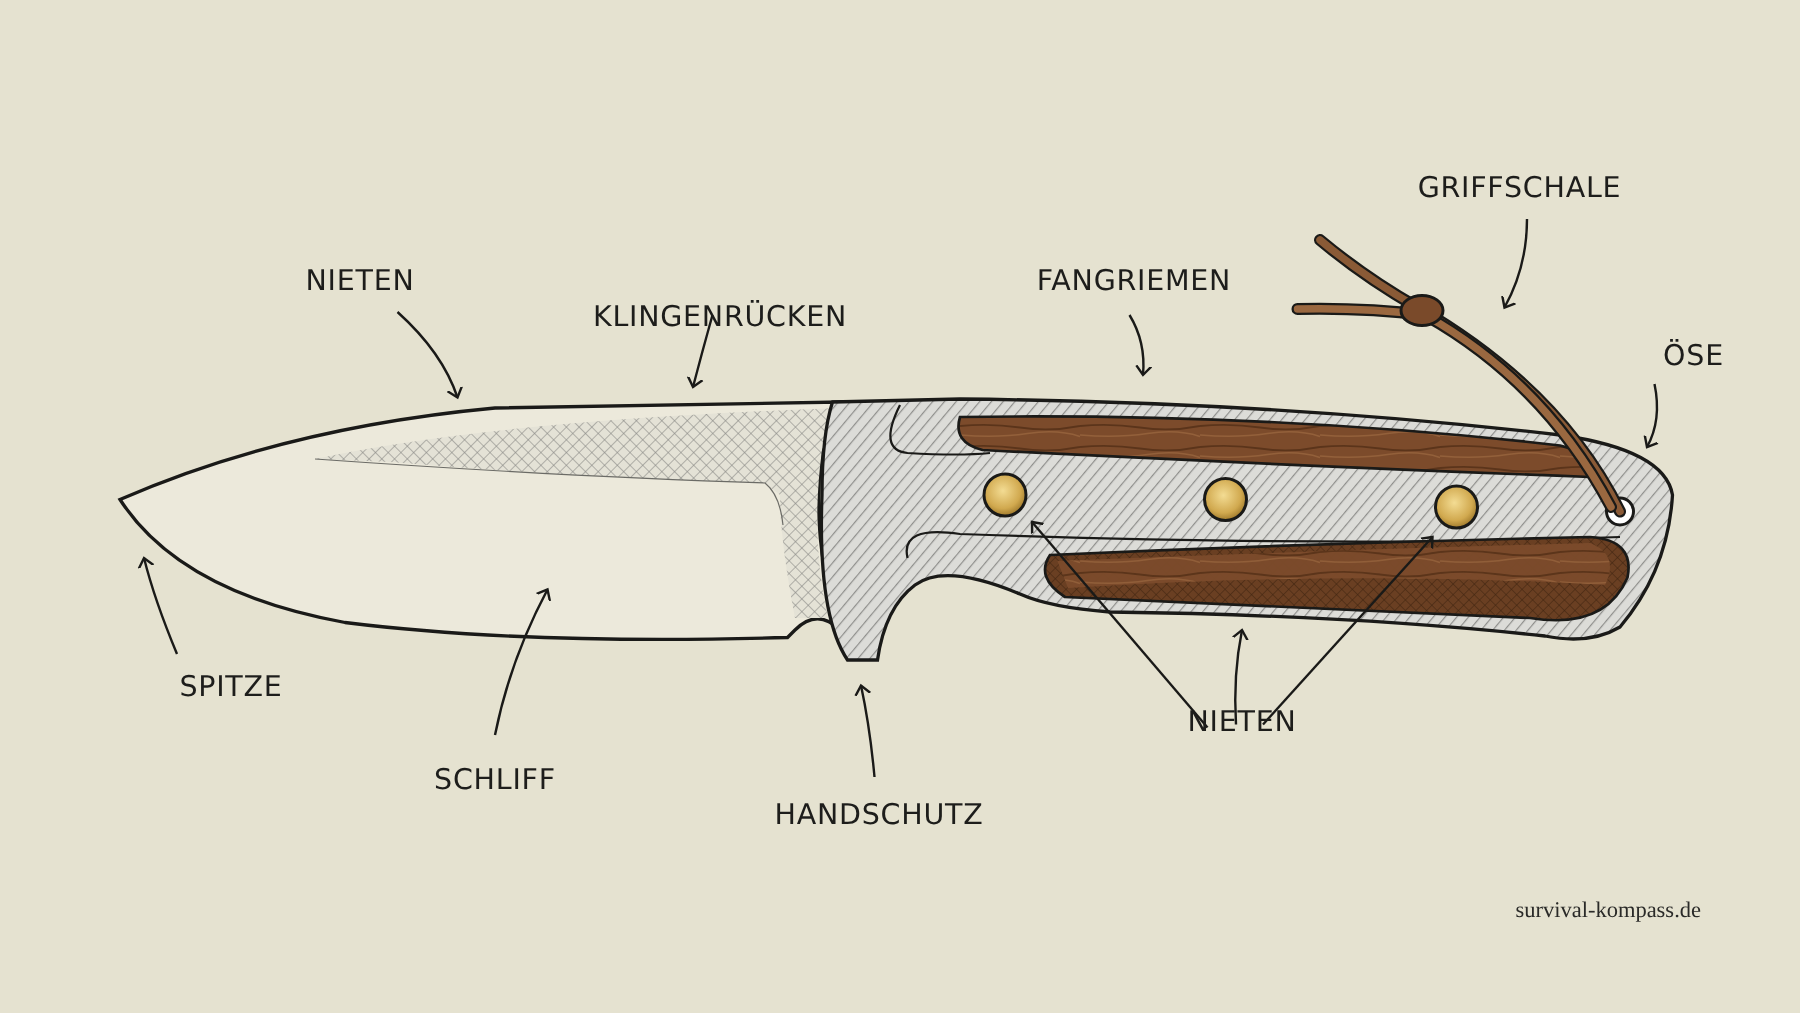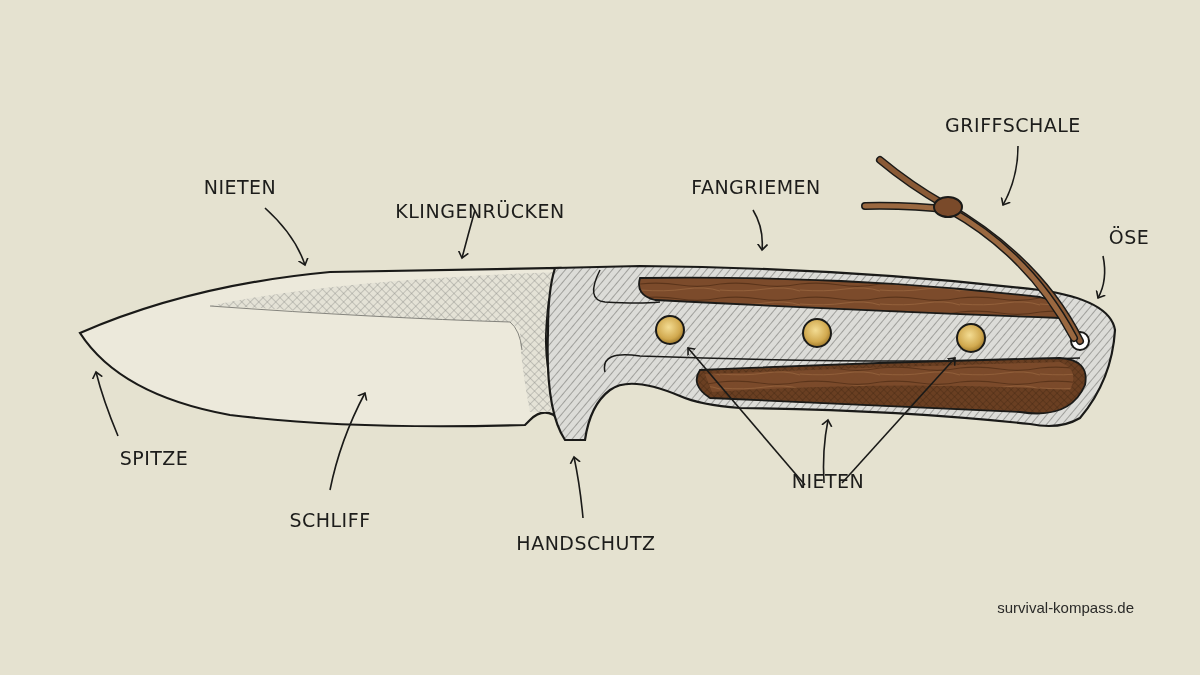--- a/index.html
+++ b/index.html
@@ -17,21 +17,21 @@
     font-size: 19px;
     letter-spacing: 0.5px;
     color: #1d1d1b;
     white-space: nowrap;
     transform: translateX(-50%);
     line-height: 1;
   }
   .credit {
     position: absolute;
     right: 66px; top: 599px;
-    font-family: Liberation Sans, sans-serif;
+    font-family: Liberation Serif, serif;
     font-size: 15px;
     color: #2a2a28;
   }
 </style>
 </head>
 <body>
 
 <div id="stage">
 
   <svg id="knife" width="1200" height="675" viewBox="0 0 1200 675">

